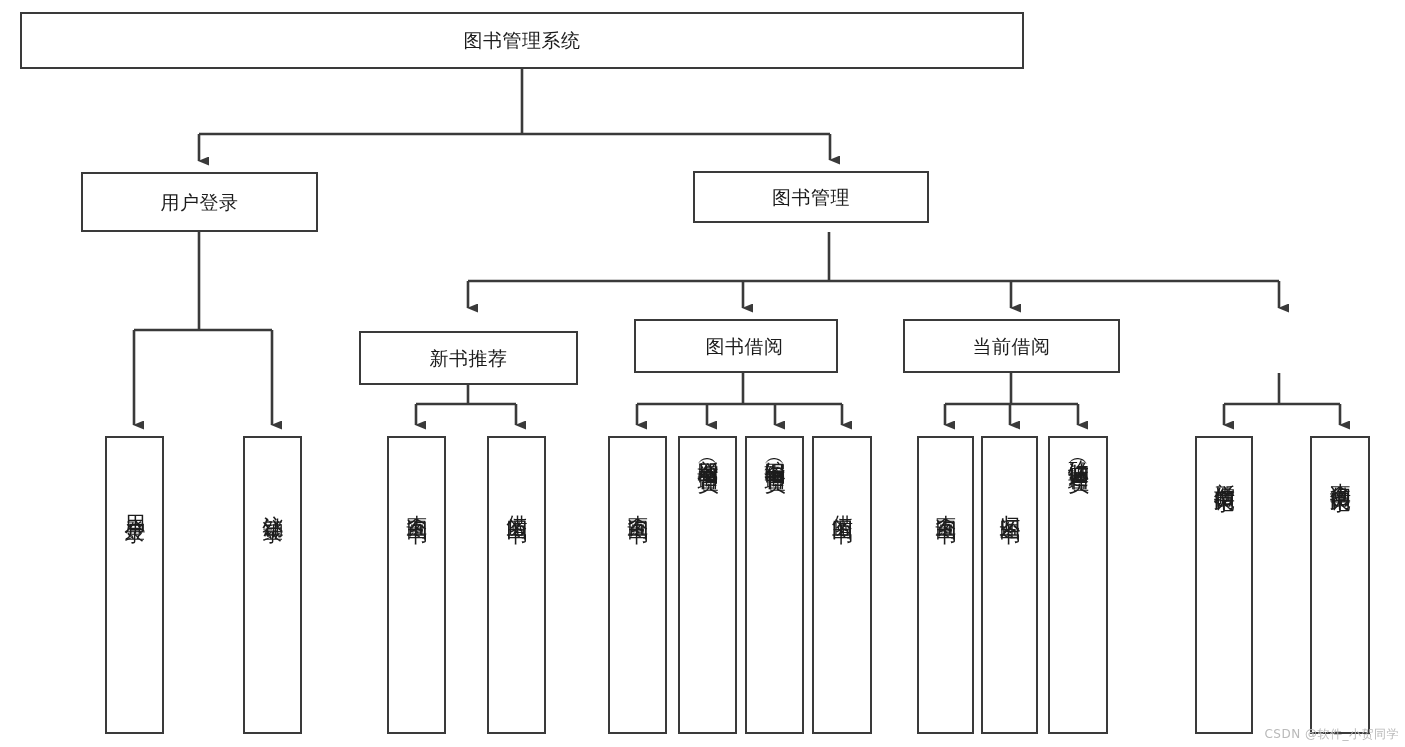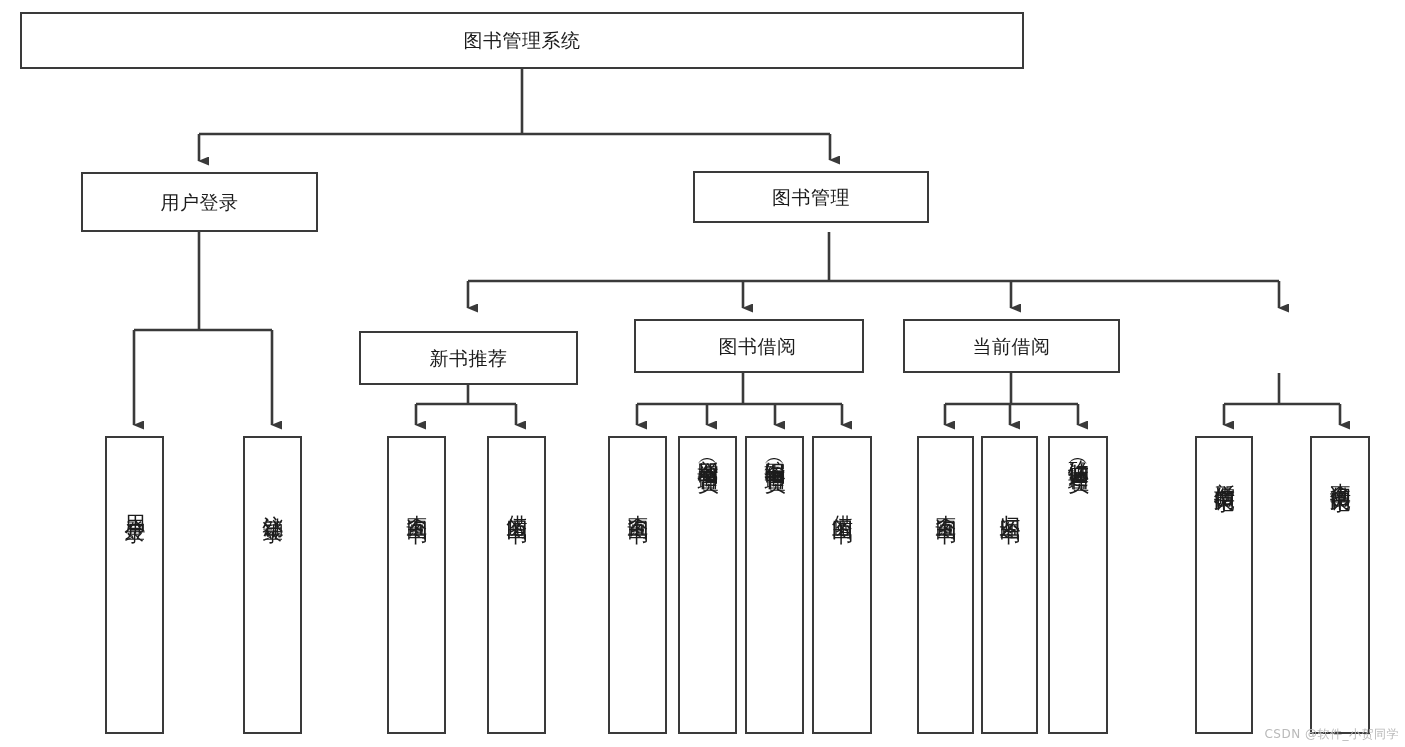--- a/index.html
+++ b/index.html
@@ -125,21 +125,21 @@
   <div class="node h" style="left:81px; top:172px; width:237px; height:60px;">
     <span>用户登录</span>
   </div>
   <div class="node h" style="left:693px; top:171px; width:236px; height:52px;">
     <span>图书管理</span>
   </div>
 
   <div class="node h" style="left:359px; top:331px; width:219px; height:54px;">
     <span>新书推荐</span>
   </div>
-  <div class="node h" style="left:634px; top:319px; width:230px; height:54px;padding-left:17px;">
+  <div class="node h" style="left:634px; top:319px; width:204px; height:54px;padding-left:17px;">
     <span>图书借阅</span>
   </div>
   <div class="node h" style="left:903px; top:319px; width:217px; height:54px;">
     <span>当前借阅</span>
   </div>
 
   <div class="node v" style="left:105px; top:436px; width:59px; height:298px; padding-top:60px;">
     <span class="vtext">用户登录</span>
   </div>
   <div class="node v" style="left:243px; top:436px; width:59px; height:298px; padding-top:60px;">

